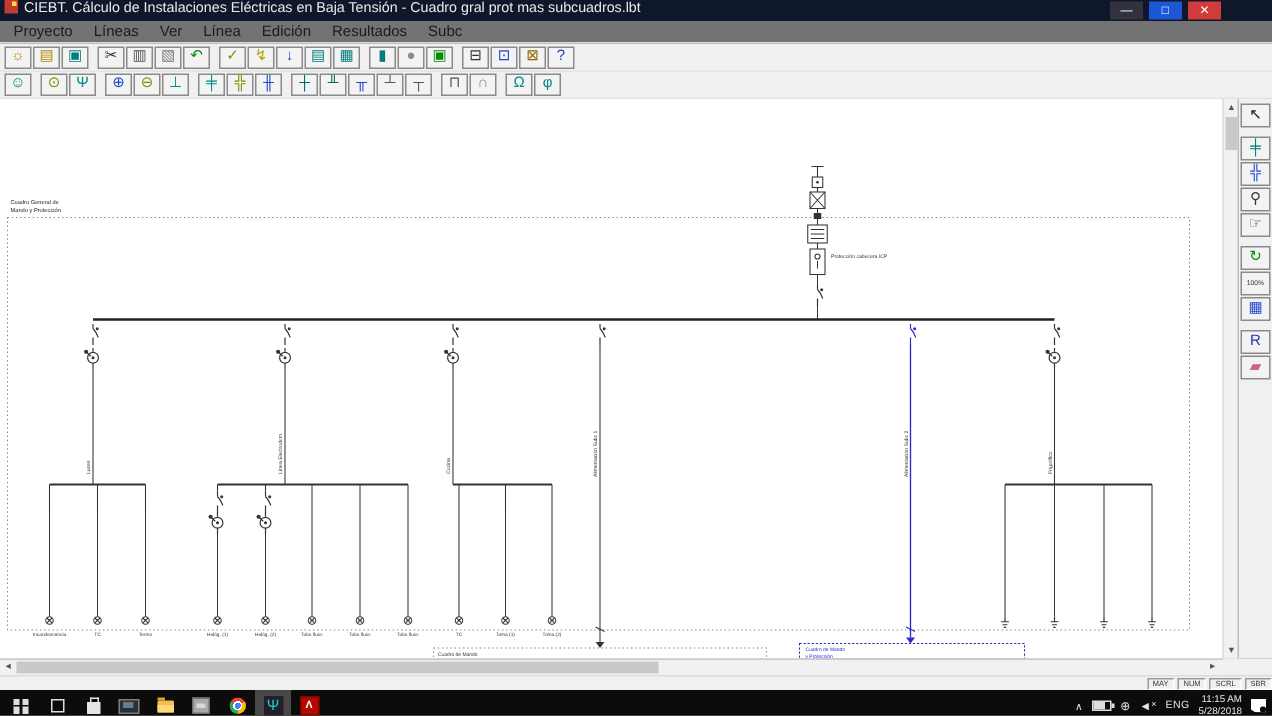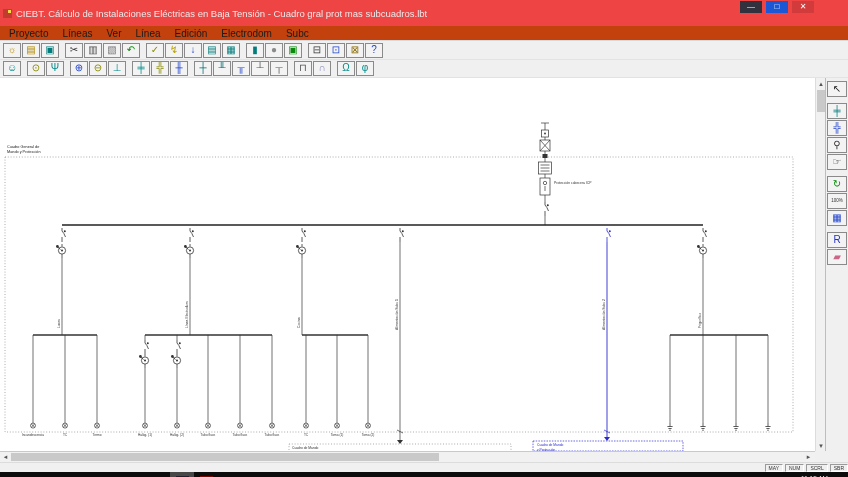--- a/index.html
+++ b/index.html
@@ -1,28 +1,28 @@
 <!DOCTYPE html>
 <html><head>
 <meta charset="utf-8">
 <style>
   html,body{margin:0;padding:0;}
   body{width:848px;height:477px;overflow:hidden;font-family:"Liberation Sans",sans-serif;background:#000;position:relative;}
   
-  .titlebar{height:26px;background:#ef4444;color:#e9e9e9;display:flex;align-items:center;position:relative;}
+  .titlebar{height:14px;background:#0f172a;color:#e9e9e9;display:flex;align-items:flex-start;position:relative;}
   .appicon{width:9px;height:9px;margin:0 4px 0 3px;background:#c33a2e;position:relative;flex:none;}
   .appicon::after{content:"";position:absolute;right:1px;top:1px;width:3px;height:3px;background:#ffd94d;}
   .title{font-size:9.5px;white-space:nowrap;overflow:hidden;}
   .winbtns{position:absolute;right:34px;top:1px;display:flex;gap:4px;}
   .wb{width:22px;height:12px;font-size:8px;line-height:12px;text-align:center;color:#fff;cursor:default;}
   .wb.min{background:#32323f;}
   .wb.max{background:#1c57d6;}
   .wb.close{background:#d23b3b;}
   
-  .menubar{height:14px;background:#c2410c;border-bottom:1px solid #d9d9d9;display:flex;align-items:center;padding-left:2px;}
+  .menubar{height:14px;background:#737373;border-bottom:1px solid #d9d9d9;display:flex;align-items:center;padding-left:2px;}
   .menuitem{font-size:10px;color:#1b1b1b;padding:0 7px;line-height:13px;}
   
   .tbar{background:#f0f0f0;display:flex;align-items:center;padding-left:3px;border-bottom:1px solid #e3e3e3;}
   #tb1{height:18px;} #tb2{height:17px;}
   .tbtn{width:16px;height:13px;line-height:12px;text-align:center;font-size:10px;background:#f3f3f3;border:1px solid #8a8a8a;margin-right:1px;flex:none;overflow:hidden;}
   .tsep{width:5px;height:13px;flex:none;}
   
   .main{position:relative;height:373px;background:#f0f0f0;}
   .canvas{position:absolute;left:0;top:0;width:815px;height:373px;background:#fff;}
   
@@ -104,21 +104,21 @@
     <span class="wb close">✕</span>
   </span>
 </div>
 
 <div class="menubar" id="menubar">
     <span class="menuitem">Proyecto</span>
     <span class="menuitem">Líneas</span>
     <span class="menuitem">Ver</span>
     <span class="menuitem">Línea</span>
     <span class="menuitem">Edición</span>
-    <span class="menuitem">Electrodom</span>
+    <span class="menuitem">Resultados</span>
     <span class="menuitem">Subc</span>
   </div>
 
 <div class="tbar" id="tb1">
     <span class="tbtn" title="new" style="color: rgb(176, 138, 0);">☼</span>
     <span class="tbtn" title="open" style="color: rgb(176, 138, 0);">▤</span>
     <span class="tbtn" title="save" style="color: rgb(0, 124, 124);">▣</span>
     <span class="tsep"></span>
     <span class="tbtn" title="cut" style="color: rgb(51, 51, 51);">✂</span>
     <span class="tbtn" title="copy" style="color: rgb(85, 85, 85);">▥</span>

